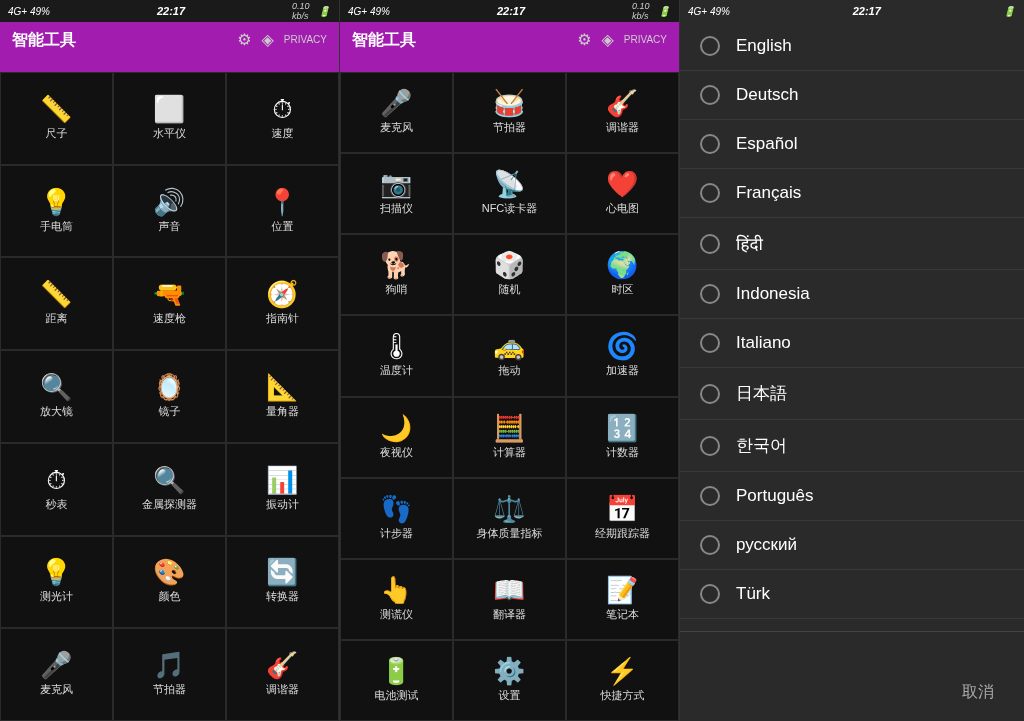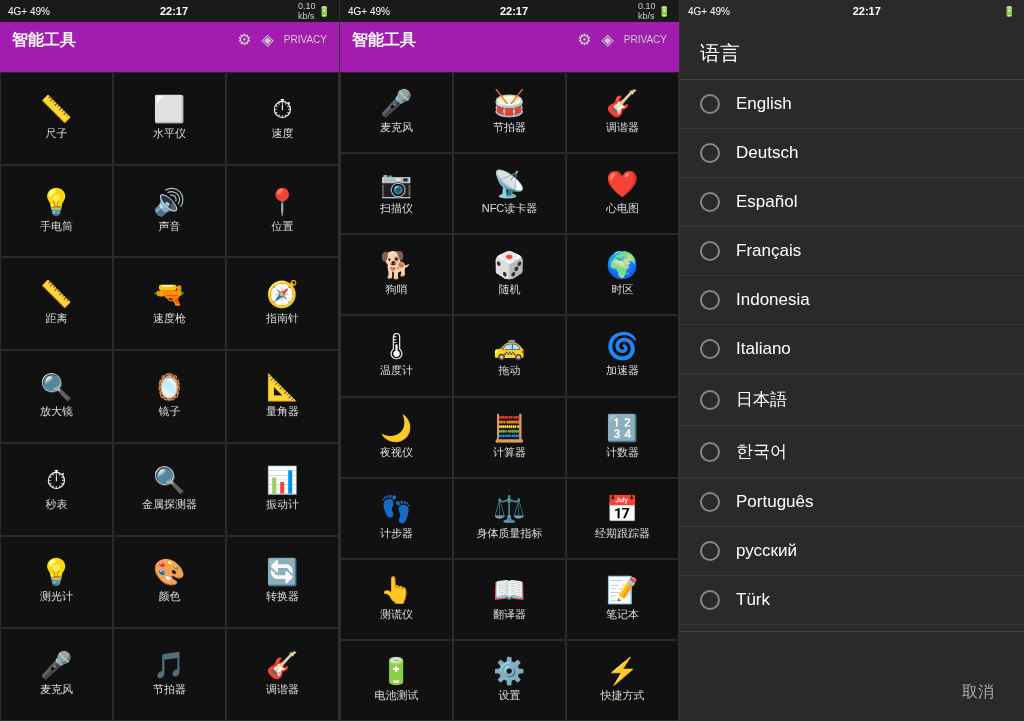--- a/index.html
+++ b/index.html
@@ -16,23 +16,24 @@
     
     .status-bar {
       display: flex;
       justify-content: space-between;
       align-items: center;
       height: 22px;
       padding: 0 8px;
       background: #1a1a1a;
       font-size: 10px;
       color: #fff;
+      font-style: italic;
     }
     .status-left { display: flex; align-items: center; gap: 4px; }
-    .status-right { display: flex; align-items: center; gap: 3px; }
+    .status-right { display: flex; align-items: center; gap: 9px; }
 
     
     .app-panel {
       width: 340px;
       height: 721px;
       background: #111;
       display: flex;
       flex-direction: column;
       border-right: 1px solid #333;
       flex-shrink: 0;
@@ -404,37 +405,40 @@
 
   <div class="status-bar" style="background:#2a2a2a;">
     <div class="status-left">
       <span style="font-size:10px;color:#fff;">4G+ 49%</span>
     </div>
     <span style="font-size:11px;color:#fff;font-weight:bold;">22:17</span>
     <div class="status-right">
       <span style="font-size:10px;">🔋</span>
     </div>
   </div>
-  <div class="lang-header">语言</div>
   <div class="lang-list" id="lang-list">
       <div class="lang-item">
       <div class="lang-radio"></div>
       <span class="lang-name">English</span>
     </div>
       <div class="lang-item">
       <div class="lang-radio"></div>
       <span class="lang-name">Deutsch</span>
     </div>
       <div class="lang-item">
       <div class="lang-radio"></div>
       <span class="lang-name">Español</span>
     </div>
       <div class="lang-item">
       <div class="lang-radio"></div>
       <span class="lang-name">Français</span>
+    </div>
+      <div class="lang-item">
+      <div class="lang-radio"></div>
+      <span class="lang-name">हिंदी</span>
     </div>
       <div class="lang-item">
       <div class="lang-radio"></div>
       <span class="lang-name">Indonesia</span>
     </div>
       <div class="lang-item">
       <div class="lang-radio"></div>
       <span class="lang-name">Italiano</span>
     </div>
       <div class="lang-item">

